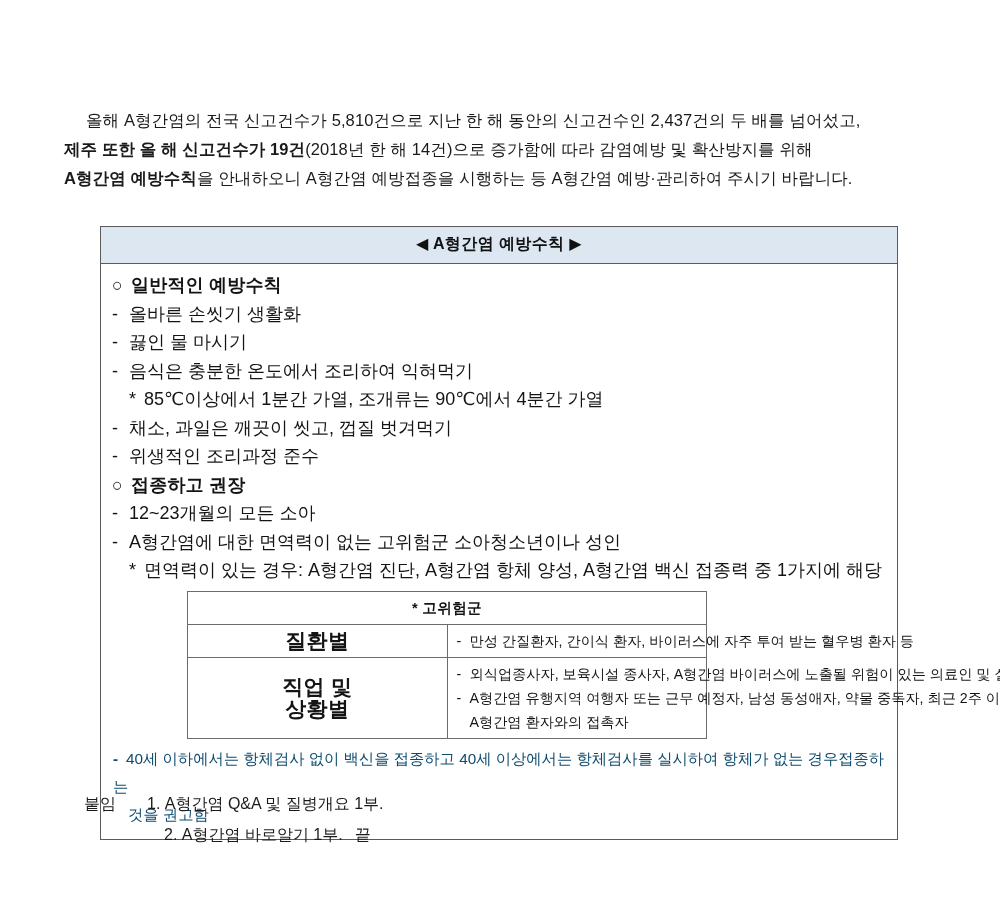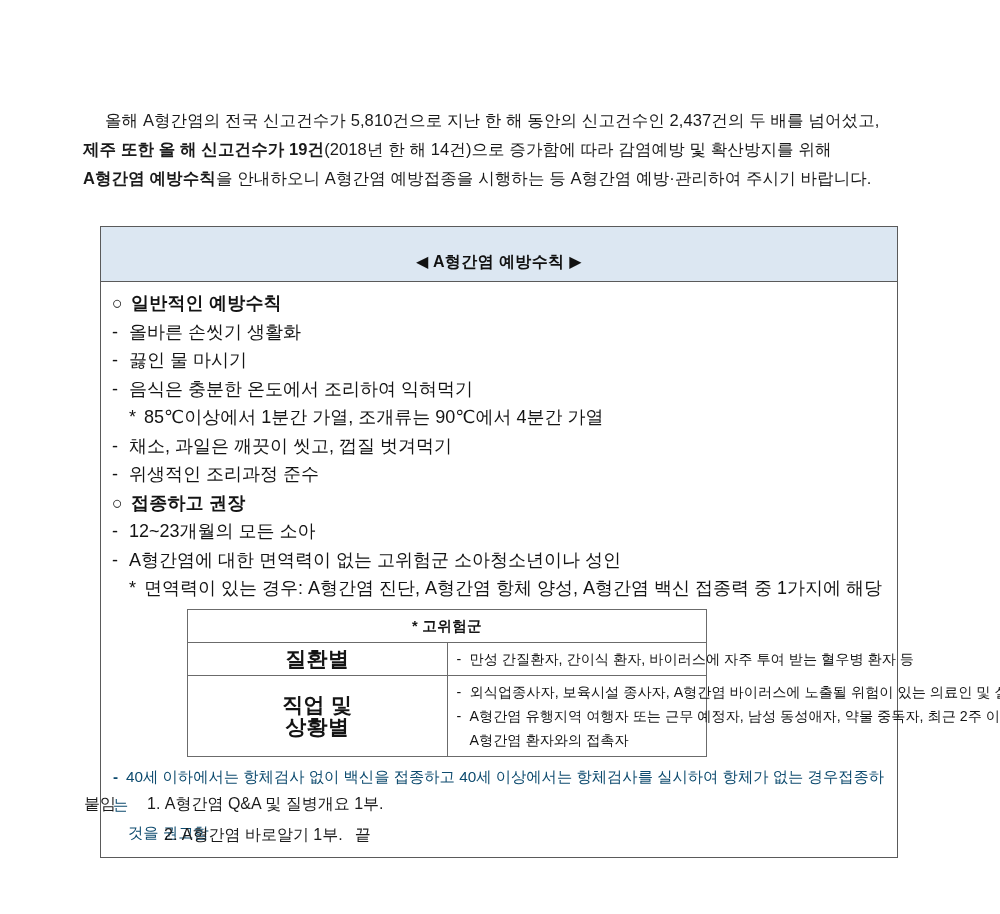--- a/index.html
+++ b/index.html
@@ -21,21 +21,21 @@
   .page {
     position: relative;
     width: 1000px;
     height: 914px;
     padding: 0;
   }
 
   
   .intro {
     position: absolute;
-    left: 83px;
+    left: 64px;
     top: 106px;
     width: 858px;
     font-size: 16.5px;
     line-height: 29px;
     letter-spacing: 0.1px;
     text-align: justify;
     text-justify: inter-word;
   }
   .intro .ln {
     display: block;
@@ -53,21 +53,21 @@
     border: 1.3px solid #5a5a5a;
     background: #ffffff;
   }
   .box-header {
     background: #dce7f2;
     border-bottom: 1.3px solid #5a5a5a;
     text-align: center;
     font-weight: bold;
     font-size: 16px;
     letter-spacing: 0.4px;
-    padding: 25px 0 8px;
+    padding: 7px 0 8px;
     color: #111;
   }
   .box-body {
     padding: 7px 10px 10px 10px;
   }
 
   
   .line {
     font-size: 18px;
     line-height: 28.5px;

